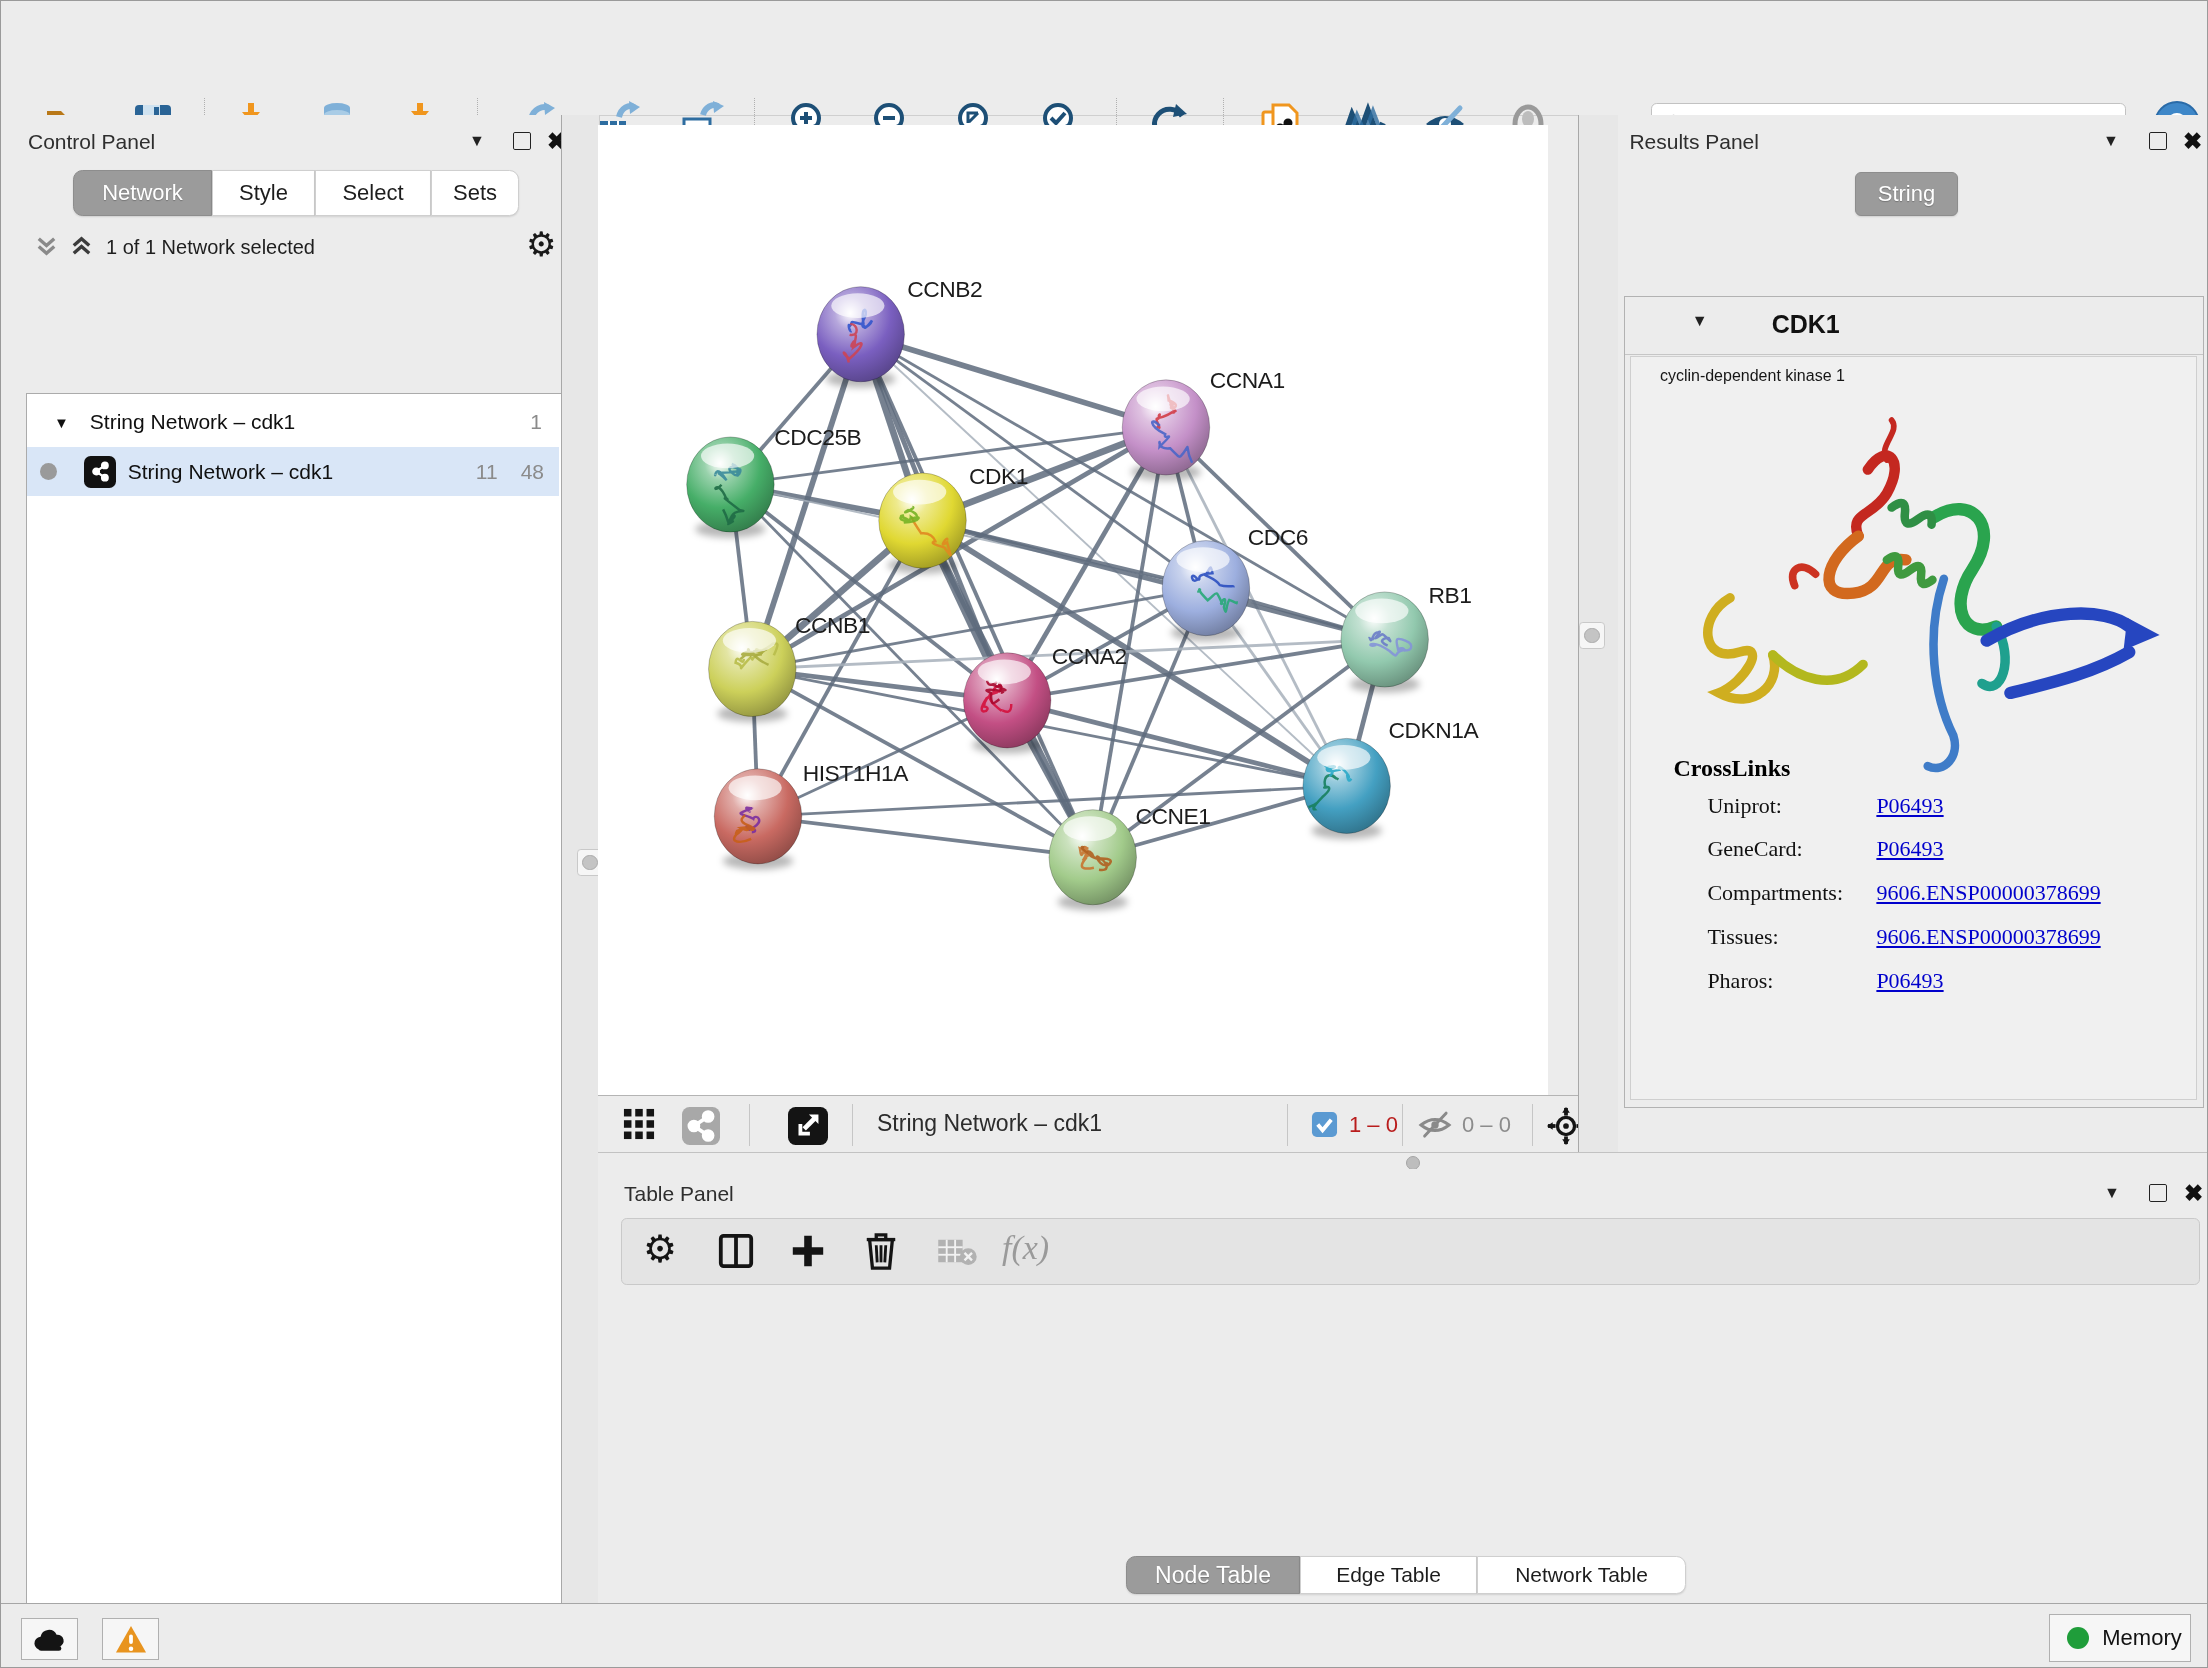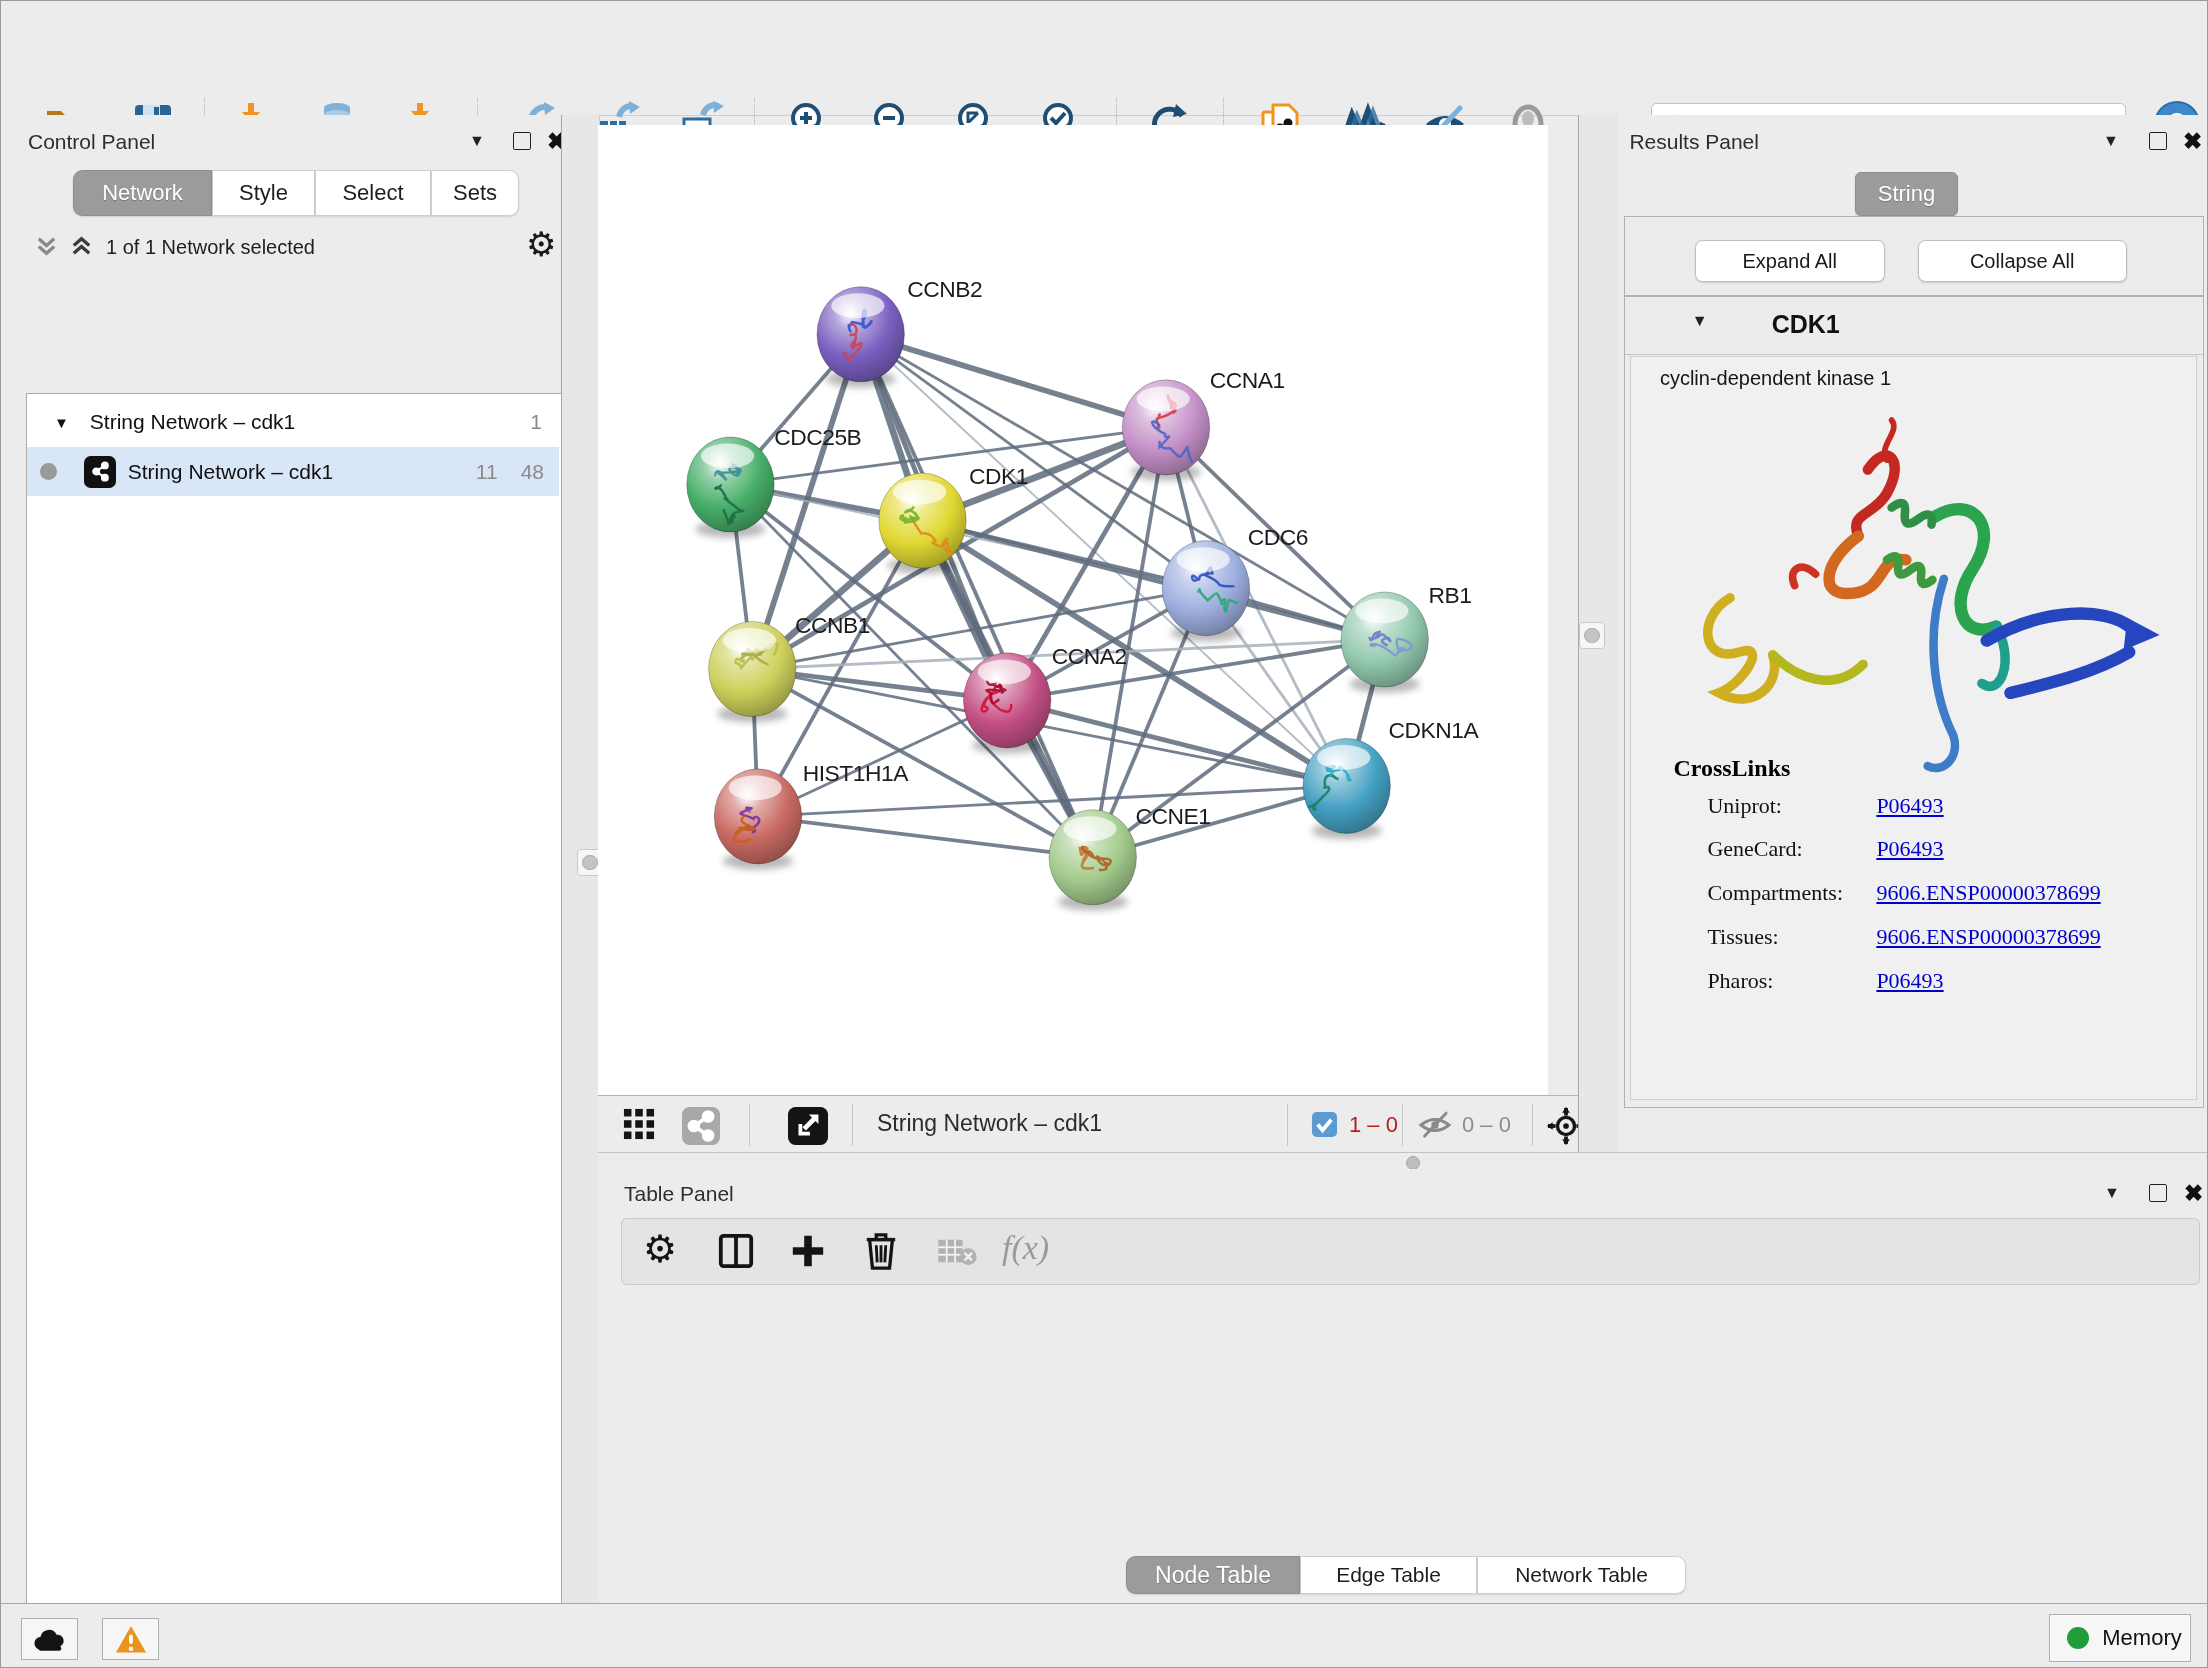--- a/index.html
+++ b/index.html
@@ -577,32 +577,28 @@
     </div>
 
   <div class="abs" style="left:1617px;top:114px;width:592px;height:1037px;background:#ececec">
     <div class="abs phdr-title" style="left:11.4px;top:15px">Results Panel</div>
     <div class="abs caret" style="left:485px;top:17px">▼</div>
     <div class="abs sq" style="left:531px;top:17px"></div>
     <div class="abs xx" style="left:565px;top:15px">✖</div>
 
     <div class="seg solo active" style="left:237px;top:57px;width:103px;height:44px">String</div>
 
-    <div class="abs rcard" style="left:5.7px;top:101px;width:580px;height:80px">
-      <div class="rbtn" style="left:70px;top:23px;width:188px;height:40px">Expand All</div>
-      <div class="rbtn" style="left:293px;top:23px;width:207px;height:40px">Collapse All</div>
-    </div>
 
     <div class="abs rcard" style="left:5.7px;top:181px;width:580px;height:812px">
       <div class="abs" style="left:0;top:0;width:578px;height:57px;border-bottom:1px solid #c6c6c6">
         <span class="abs caret" style="left:67px;top:15px">▼</span>
         <span class="abs" style="left:147px;top:13.3px;font-size:25px;font-weight:bold;color:#111">CDK1</span>
       </div>
       <div class="abs" style="left:5.7px;top:59px;width:567px;height:744px;background:#f0f0f0;border:1px solid #cfcfcf;box-sizing:border-box">
-        <div class="abs" style="left:28.5px;top:9.5px;font-size:20px;color:#161616">cyclin-dependent kinase 1</div>
+        <div class="abs" style="left:28.5px;top:9.5px;font-size:16px;color:#161616">cyclin-dependent kinase 1</div>
 
         <svg class="abs" style="left:42px;top:46px" width="518" height="385" viewBox="0 0 545 405">
           <g fill="none" stroke-linecap="round">
             <path d="M230 18 C240 30 215 45 225 60" stroke="#c42820" stroke-width="6"></path>
             <path d="M205 70 C225 40 245 60 225 95 C210 120 185 115 195 140" stroke="#c42820" stroke-width="11"></path>
             <path d="M195 140 C160 165 150 205 190 200 C225 196 215 160 245 165" stroke="#d2691e" stroke-width="12"></path>
             <path d="M150 180 C135 165 120 175 128 192" stroke="#cc3322" stroke-width="8"></path>
             <path d="M60 205 C25 225 30 275 70 262 C100 252 75 295 48 305 C85 325 115 295 105 265" stroke="#cfae20" stroke-width="10"></path>
             <path d="M105 265 C130 290 170 305 200 275" stroke="#b3b81e" stroke-width="10"></path>
             <path d="M225 165 q14 -10 12 6 q-2 16 12 5 q14 -11 12 5 q-2 16 12 5" stroke="#3f9a3f" stroke-width="9"></path>

